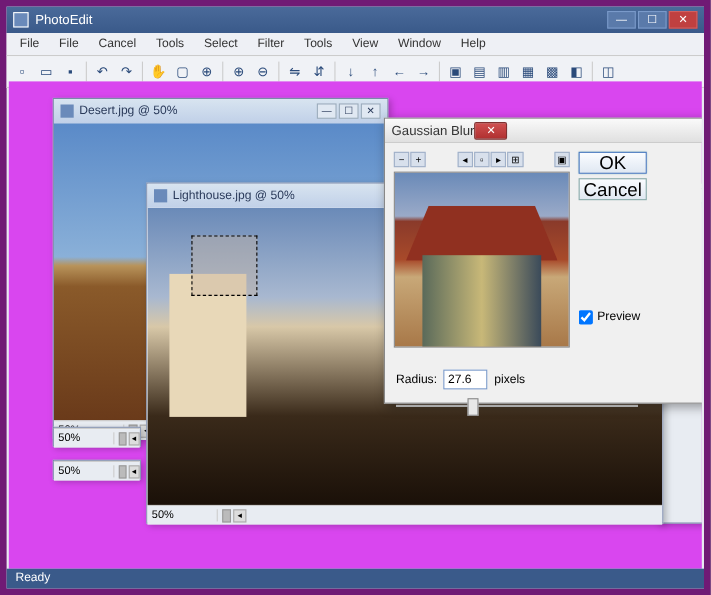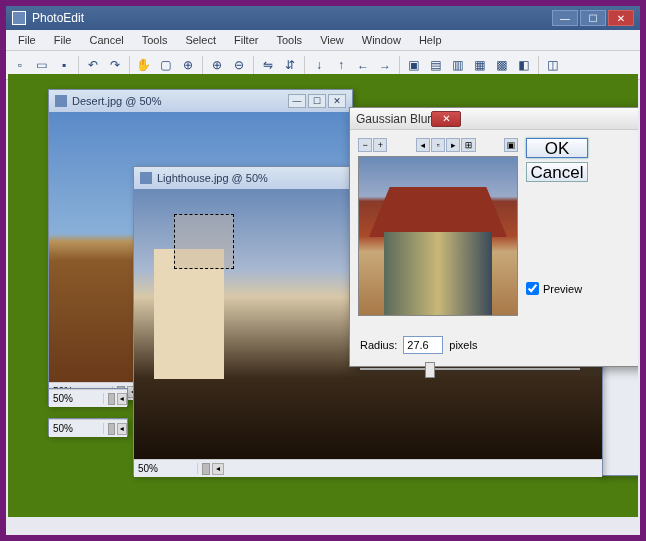--- a/index.html
+++ b/index.html
@@ -8,21 +8,21 @@
 .titlebar { background: linear-gradient(#4a6a9a, #3a5a8a); color: #fff; display: flex; align-items: center; padding: 3px 6px; height: 24px; font-size: 12px; }
 .titlebar .app-icon { width: 14px; height: 14px; background: #6a8aba; border: 1px solid #fff; margin-right: 6px; }
 .titlebar .spacer { flex: 1; }
 .win-btn { width: 26px; height: 16px; margin-left: 2px; background: #5a7aaa; border: 1px solid #7a9aca; color: #fff; font-size: 10px; display: inline-flex; align-items: center; justify-content: center; cursor: pointer; }
 .win-btn.close { background: #c04040; border-color: #d06060; }
 .menubar { background: #eef0f5; padding: 2px 4px; display: flex; gap: 2px; border-bottom: 1px solid #ccc; }
 .menu-item { padding: 2px 8px; color: #333; cursor: pointer; }
 .toolbar { background: #f0f2f6; padding: 4px; display: flex; gap: 2px; border-bottom: 1px solid #ccc; align-items: center; }
 .tool-btn { width: 20px; height: 20px; border: 1px solid transparent; display: inline-flex; align-items: center; justify-content: center; color: #2a4a7a; font-size: 12px; cursor: pointer; }
 .tool-sep { width: 1px; height: 18px; background: #ccc; margin: 0 2px; }
-.mdi-area { position: absolute; top: 68px; left: 2px; right: 2px; bottom: 18px; background: #4d7c0f; overflow: hidden; }
+.mdi-area { position: absolute; top: 68px; left: 2px; right: 2px; bottom: 18px; background: #d946ef; overflow: hidden; }
 .statusbar { position: absolute; bottom: 0; left: 0; right: 0; height: 18px; background: #3a5a8a; color: #fff; padding: 2px 8px; font-size: 11px; }
 
 .doc-window { position: absolute; background: #e8ecf2; border: 1px solid #7a8aaa; box-shadow: 2px 2px 6px rgba(0,0,0,0.25); }
 .doc-titlebar { background: linear-gradient(#d8e4f0, #c0d0e8); padding: 3px 6px; display: flex; align-items: center; height: 22px; font-size: 11px; color: #2a3a5a; }
 .doc-titlebar .doc-icon { width: 12px; height: 12px; background: #6a8aba; margin-right: 5px; }
 .doc-titlebar .spacer { flex: 1; }
 .doc-btn { width: 18px; height: 14px; margin-left: 2px; border: 1px solid #9ab; background: #e0e8f2; font-size: 9px; display: inline-flex; align-items: center; justify-content: center; cursor: pointer; }
 .doc-canvas { background: #fff; position: relative; overflow: hidden; }
 .doc-footer { background: #e8ecf2; height: 18px; display: flex; align-items: center; border-top: 1px solid #ccc; }
 .zoom-box { width: 64px; padding: 0 4px; border-right: 1px solid #ccc; font-size: 10px; }
@@ -40,21 +40,21 @@
 .dialog-body { padding: 8px; display: flex; gap: 8px; }
 .preview-panel { width: 160px; }
 .preview-toolbar { display: flex; gap: 1px; margin-bottom: 4px; }
 .prev-btn { width: 16px; height: 14px; background: #d8e0ec; border: 1px solid #a0b0c8; font-size: 9px; display: inline-flex; align-items: center; justify-content: center; cursor: pointer; }
 .preview-img { width: 160px; height: 160px; border: 1px solid #888; background: linear-gradient(#6a8ab8 0%, #9aaaC8 25%, #8a3a2a 28%, #a84a2a 50%, #c8a878 60%, #a87848 100%); position: relative; overflow: hidden; }
 .roof { position: absolute; top: 30px; left: 10px; right: 10px; height: 50px; background: #903020; clip-path: polygon(0 100%, 15% 0, 85% 0, 100% 100%); }
 .lantern { position: absolute; top: 75px; left: 25px; right: 25px; height: 85px; background: linear-gradient(90deg, #5a6a5a, #c8b878, #3a4a5a); }
 .controls-panel { flex: 1; }
 .dlg-btn { display: block; width: 62px; height: 20px; margin-bottom: 4px; background: linear-gradient(#fafcff, #e0e8f2); border: 1px solid #8aa; font-size: 17px; cursor: pointer; }
 .dlg-btn.primary { border: 1px solid #4a7ac0; box-shadow: 0 0 2px #6aa; }
-.preview-check { margin-top: 100px; font-size: 11px; display: flex; align-items: center; gap: 4px; }
+.preview-check { margin-top: 100px; font-size: 11px; display: flex; gap: 4px; }
 .param-row { margin-top: 12px; display: flex; align-items: center; gap: 6px; font-size: 11px; }
 .param-input { width: 40px; height: 18px; border: 1px solid #7a9aca; padding: 0 3px; font-size: 11px; }
 .slider { margin-top: 6px; width: 220px; height: 18px; position: relative; }
 .slider-track { position: absolute; top: 8px; left: 0; right: 0; height: 2px; background: #aaa; }
 .slider-thumb { position: absolute; top: 2px; left: 65px; width: 10px; height: 16px; background: #e8e8e8; border: 1px solid #888; cursor: pointer; }
 </style>
 </head>
 <body>
 
 <div class="window" style="left:0;top:0;width:646px;height:541px;">
@@ -216,13 +216,16 @@
         </div>
         <div class="slider">
           <div class="slider-track"></div>
           <div class="slider-thumb"></div>
         </div>
       </div>
     </div>
 
   </div>
 
+  <div class="statusbar">
+    <span>Ready</span>
+  </div>
 </div>
 
 </body></html>

